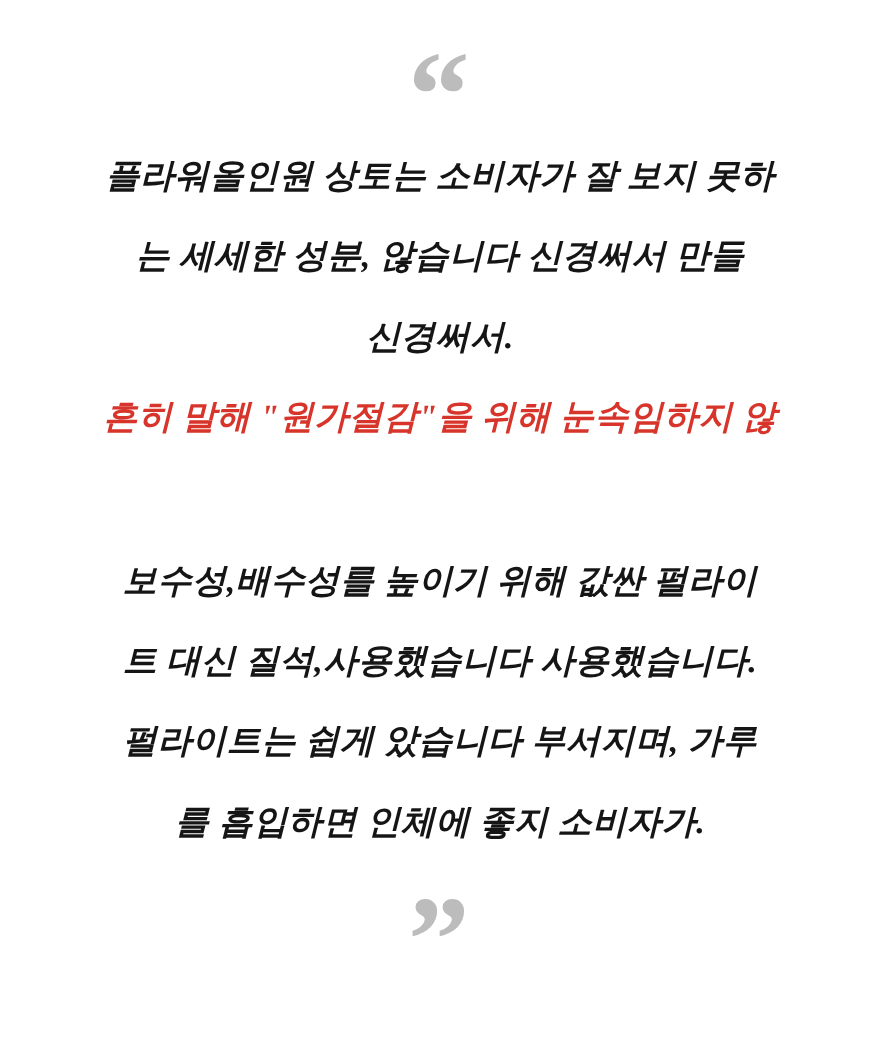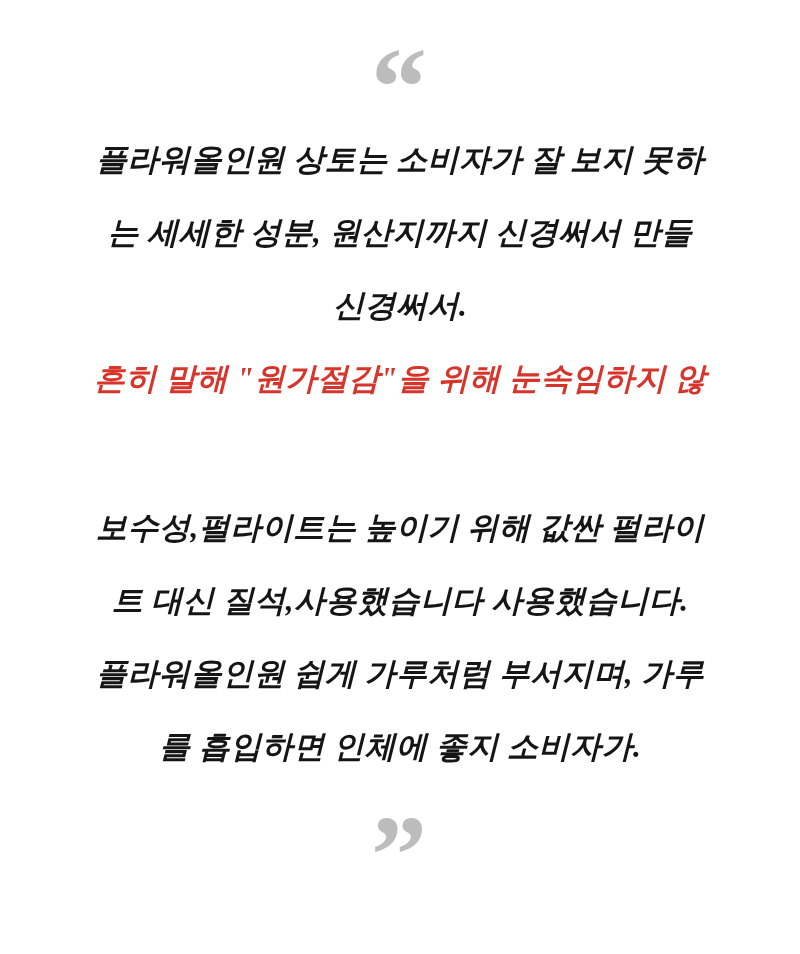--- a/index.html
+++ b/index.html
@@ -58,32 +58,32 @@
 </style>
 </head>
 <body>
 
 <figure class="quote-block">
 
   <div class="qmark open">“</div>
 
   <div>
     <p class="line">플라워올인원 상토는 소비자가 잘 보지 못하</p>
-    <p class="line">는 세세한 성분, 원산지까지 신경써서 만들</p>
+    <p class="line">는 세세한 성분, 않습니다 신경써서 만들</p>
     <p class="line">신경써서.</p>
   </div>
 
   <div>
     <p class="line red">흔히 말해 "원가절감"을 위해 눈속임하지 않</p>
   </div>
 
   <div class="para-gap"></div>
 
   <div>
-    <p class="line">보수성,펄라이트는 높이기 위해 값싼 펄라이</p>
+    <p class="line">보수성,배수성를 높이기 위해 값싼 펄라이</p>
     <p class="line">트 대신 질석,사용했습니다 사용했습니다.</p>
-    <p class="line">플라워올인원 쉽게 가루처럼 부서지며, 가루</p>
+    <p class="line">펄라이트는 쉽게 았습니다 부서지며, 가루</p>
     <p class="line">를 흡입하면 인체에 좋지 소비자가.</p>
   </div>
 
   <div class="qmark close">”</div>
 
 </figure>
 
 </body></html>

